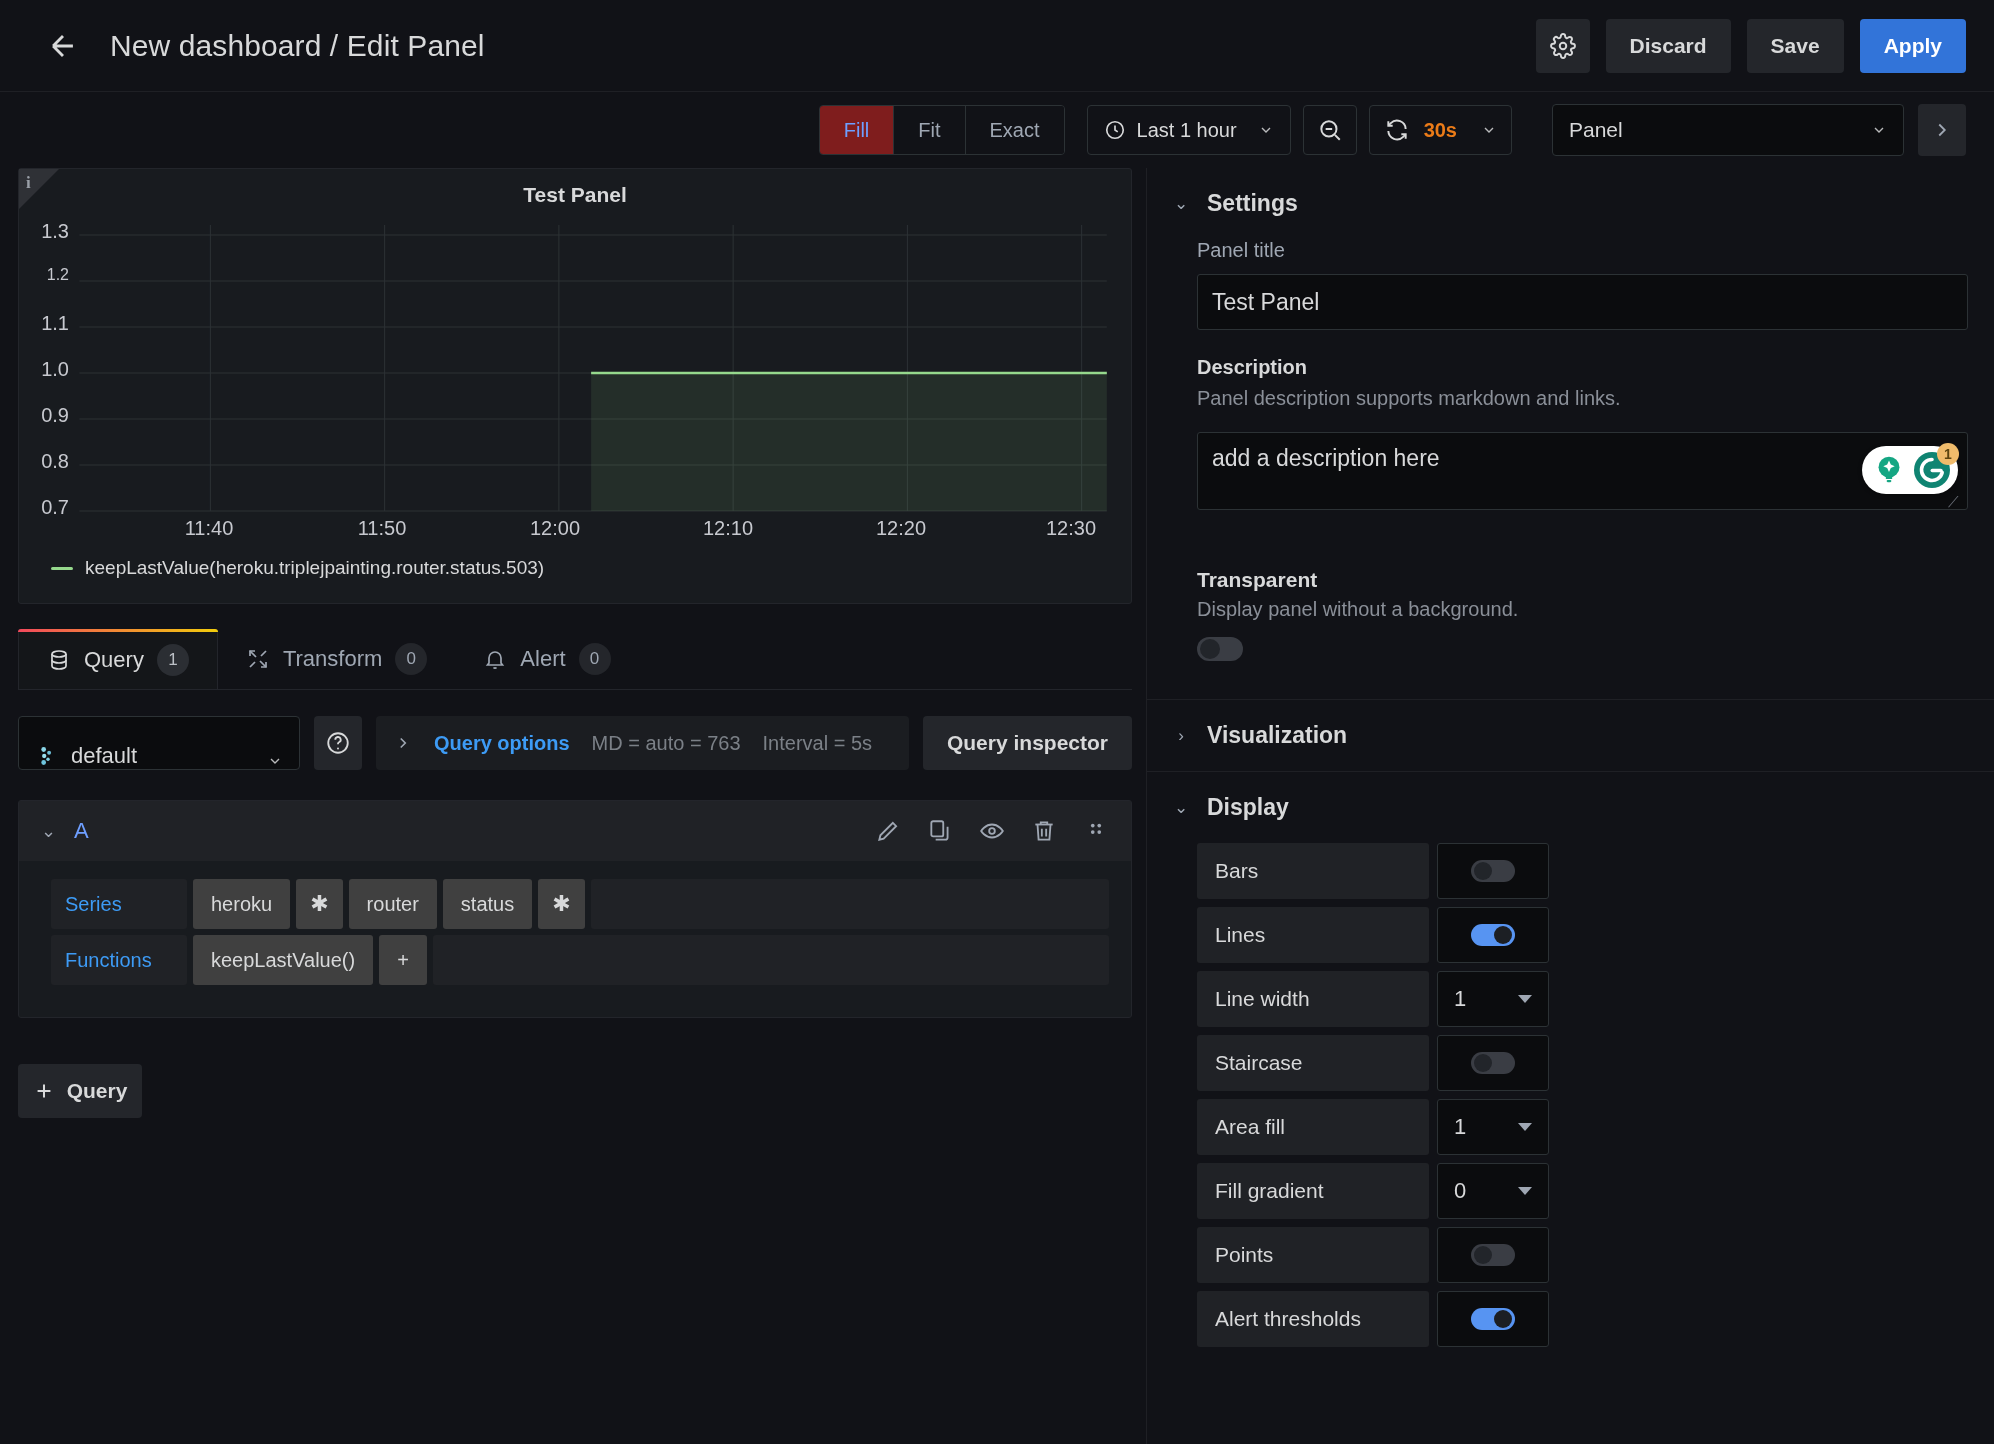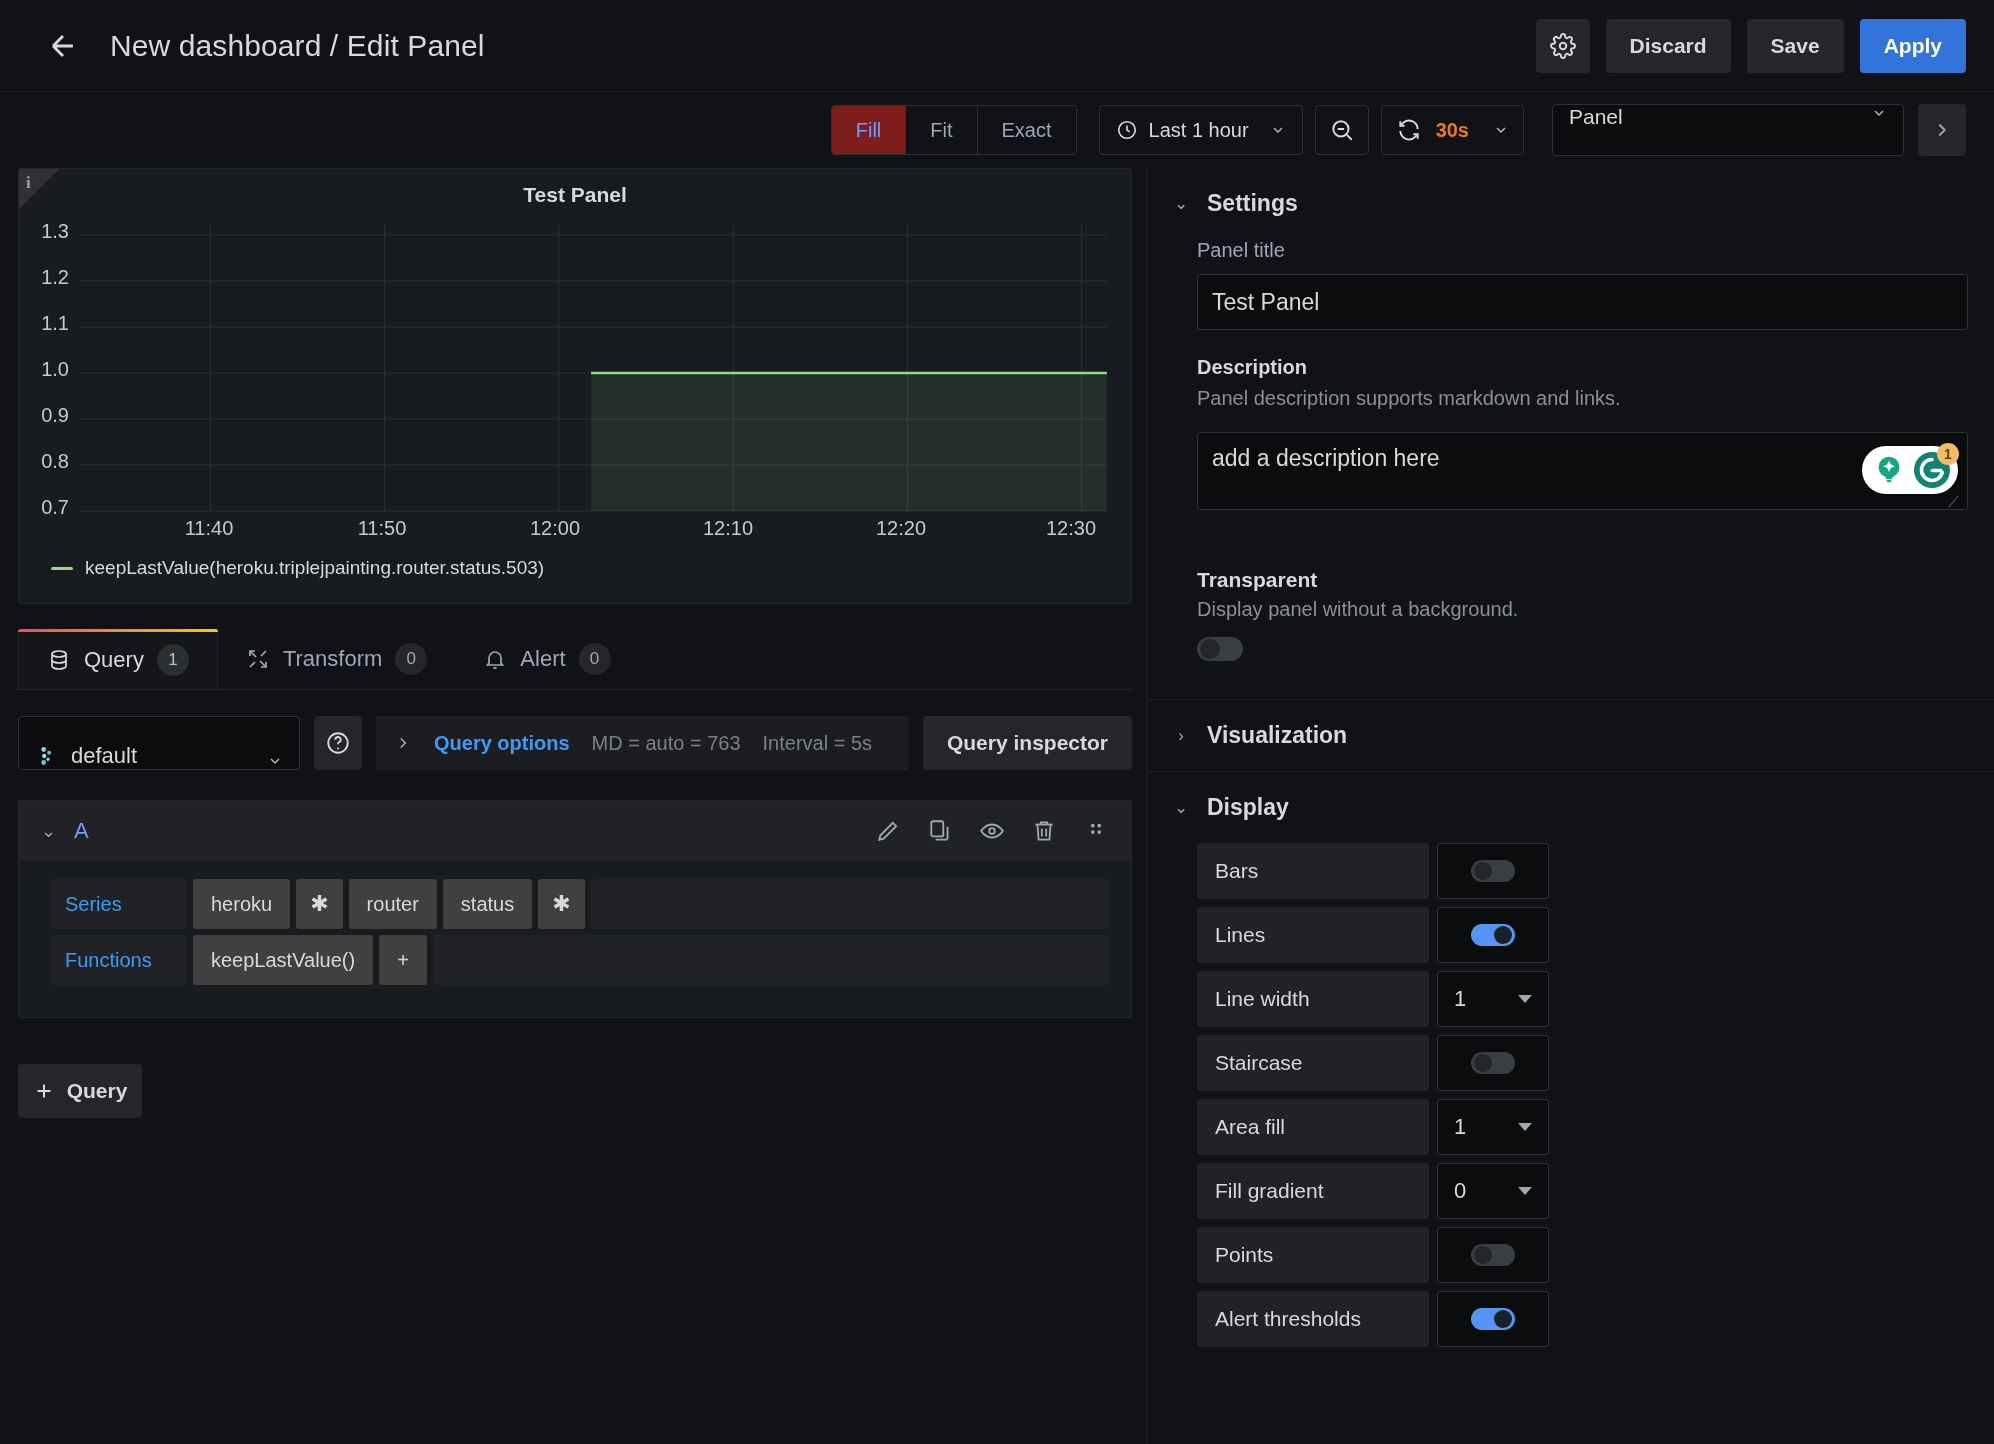--- a/index.html
+++ b/index.html
@@ -72,23 +72,23 @@
   .zoom-btn, .refresh-btn {
     height: 50px; min-width: 54px;
     border: 1px solid #2c3235; border-radius: 4px;
     display: flex; align-items: center; justify-content: center;
     margin-left: 12px; cursor: pointer; color: #d8d9da;
   }
   .refresh-btn { padding: 0 14px; gap: 14px; }
   .refresh-interval { color: #eb7b18; font-size: 20px; font-weight: 600; }
 
   .panel-select {
-    width: 352px; height: 52px; margin-left: 28px;
+    width: 352px; height: 52px; margin-left: 40px;
     border: 1px solid #2c3235; border-radius: 4px; background: #0b0c0e;
-    display: flex; align-items: flex-start; padding: 0 16px;
+    display: flex; align-items: center; padding: 0 16px;
     font-size: 21px; color: #d8d9da; cursor: pointer;
   }
   .panel-select .lbl { flex: 1; }
   .side-toggle {
     width: 48px; height: 52px; margin-left: 14px;
     background: #24262b; border-radius: 4px;
     display: flex; align-items: center; justify-content: center;
     cursor: pointer; color: #9fa7b3;
   }
 
@@ -422,21 +422,21 @@
             <line x1="1055" y1="14" x2="1055" y2="300"></line>
           </g>
 
           <path d="M568,162 L1080,162 L1080,300 L568,300 Z" fill="#96d98d" fill-opacity="0.10"></path>
 
           <path d="M568,162 L1080,162" fill="none" stroke="#96d98d" stroke-width="2.5"></path>
         </svg>
 
         <div style="position:absolute;left:0;top:0;width:56px;height:100%;">
           <div style="position:absolute;right:6px;top:9px;font-size:20px;color:#c7c9cf;">1.3</div>
-          <div style="position:absolute;right:6px;top:55px;font-size:20px;color:#c7c9cf;">1.2</div>
+          <div style="position:absolute;right:6px;top:55px;font-size:16px;color:#c7c9cf;">1.2</div>
           <div style="position:absolute;right:6px;top:101px;font-size:20px;color:#c7c9cf;">1.1</div>
           <div style="position:absolute;right:6px;top:147px;font-size:20px;color:#c7c9cf;">1.0</div>
           <div style="position:absolute;right:6px;top:193px;font-size:20px;color:#c7c9cf;">0.9</div>
           <div style="position:absolute;right:6px;top:239px;font-size:20px;color:#c7c9cf;">0.8</div>
           <div style="position:absolute;right:6px;top:285px;font-size:20px;color:#c7c9cf;">0.7</div>
         </div>
 
         <div style="position:absolute;left:0;right:0;top:306px;height:32px;">
           <div style="position:absolute;left:190px;transform:translateX(-50%);font-size:20px;color:#c7c9cf;">11:40</div>
           <div style="position:absolute;left:363px;transform:translateX(-50%);font-size:20px;color:#c7c9cf;">11:50</div>

